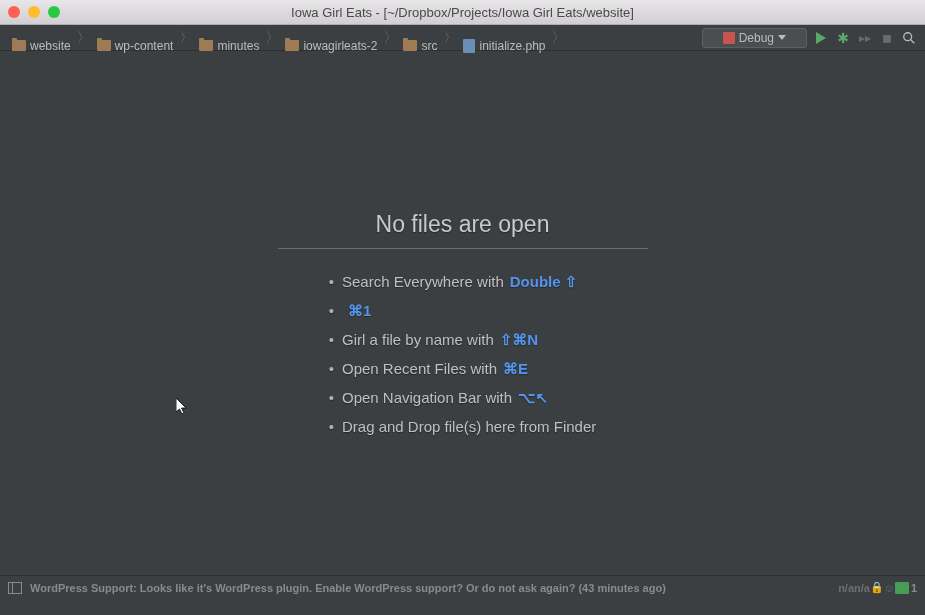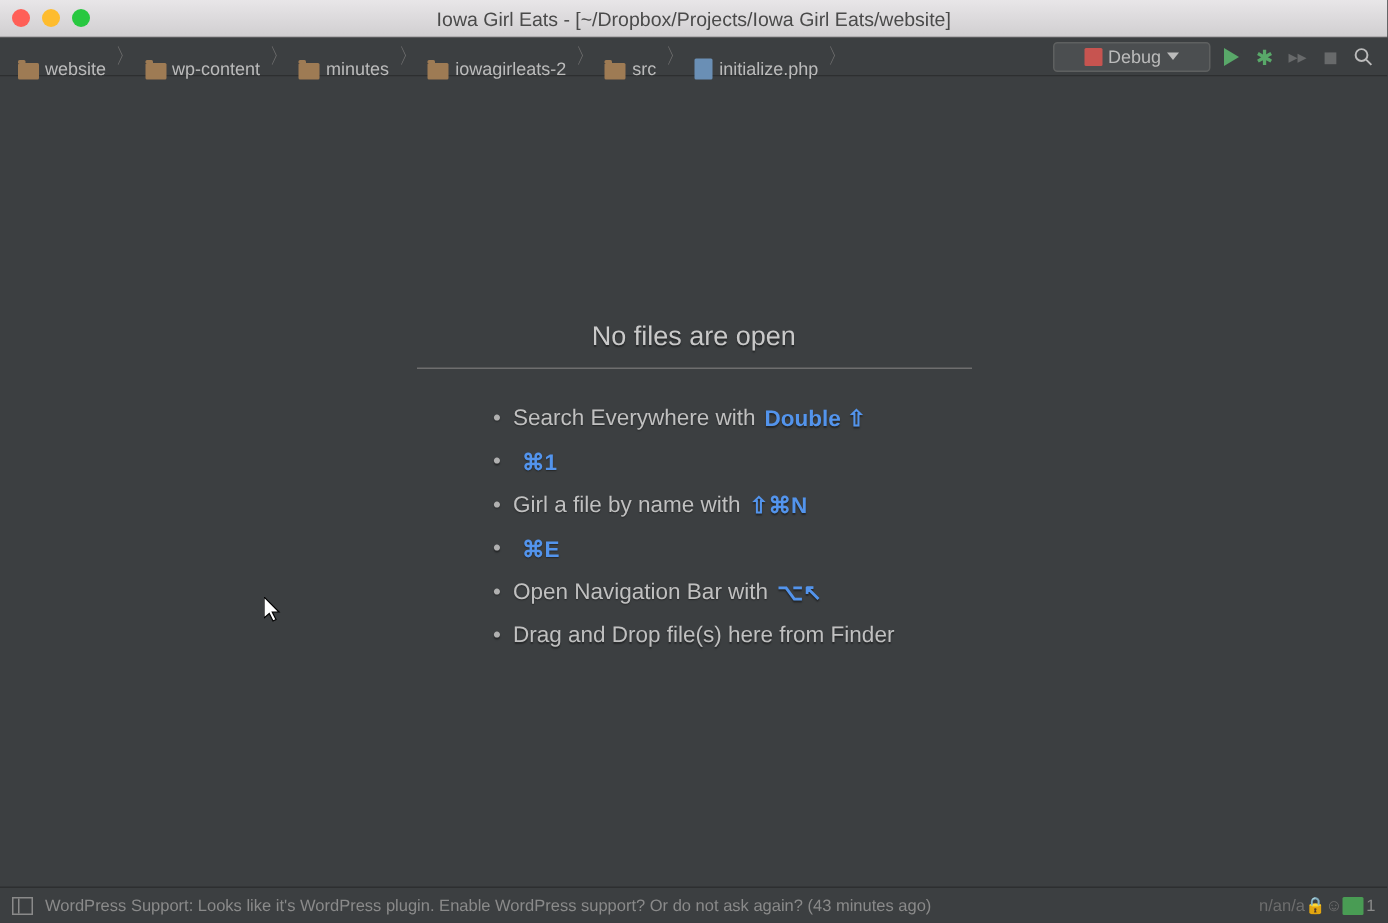--- a/index.html
+++ b/index.html
@@ -36,21 +36,21 @@
 .navbar {
   height: 26px;
   background: #3c3f41;
   border-bottom: 1px solid #2d2f30;
   display: flex;
   align-items: center;
   padding: 0 8px;
   color: #bbbbbb;
 }
 .crumbs { display: flex; align-items: center; flex: 1; }
-.crumb { display: flex; align-items: flex-end; gap: 4px; padding: 2px 4px; cursor: pointer; margin-top: 16px; }
+.crumb { display: flex; align-items: center; gap: 4px; padding: 2px 4px; cursor: pointer; margin-top: 16px; }
 .crumb-sep { color: #6e6e6e; margin: 0 2px; font-size: 14px; }
 .folder-icon { width: 14px; height: 11px; background: #9e7b54; border-radius: 1px; position: relative; }
 .folder-icon::before { content:""; position:absolute; top:-2px; left:0; width:5px; height:2px; background:#9e7b54; border-radius:1px 1px 0 0;}
 .file-icon { width: 12px; height: 14px; background: #6a8fb5; border-radius: 1px; position: relative; }
 .nav-right { display: flex; align-items: center; gap: 6px; }
 .debug-btn {
   background: #4b4e50;
   border: 1px solid #5e6060;
   border-radius: 3px;
   padding: 2px 20px;
@@ -69,46 +69,47 @@
 .main {
   height: 543px;
   background: #3c3f41;
   display: flex;
   flex-direction: column;
   align-items: center;
   justify-content: center;
   color: #c0c0c0;
 }
 .heading {
-  font-size: 18px;
+  font-size: 23px;
   font-weight: 400;
   color: #c9c9c9;
   padding-bottom: 10px;
   border-bottom: 1px solid #6e6e6e;
   width: 370px;
   text-align: center;
   margin-bottom: 24px;
   text-shadow: 0 1px 1px rgba(0,0,0,0.4);
 }
 .hints { display: flex; flex-direction: column; gap: 11px; font-size: 15px; }
 .hint { display: flex; align-items: center; text-shadow: 0 1px 1px rgba(0,0,0,0.4); }
 .bullet { color: #b0b0b0; margin-right: 8px; }
 .shortcut { color: #5394ec; font-weight: 600; margin-left: 6px; }
 .cursor { position: absolute; left: 176px; top: 398px; pointer-events: none; }
 .statusbar {
   position: absolute;
-  bottom: 0; left: 0; right: 0;
+  bottom: 16px; left: 0; right: 0;
   height: 24px;
   background: #3c3f41;
   border-top: 1px solid #2d2f30;
   display: flex;
   align-items: center;
   padding: 0 8px;
   color: #8a8a8a;
   font-size: 11px;
+  font-weight: bold;
 }
 .sb-left { display: flex; align-items: center; gap: 8px; flex: 1; }
 .sb-icon { width: 14px; height: 12px; border: 1px solid #8a8a8a; position: relative; }
 .sb-icon::after { content:""; position:absolute; left:3px; top:0; bottom:0; width:1px; background:#8a8a8a;}
 .sb-right { display: flex; align-items: center; }
 .na { color: #6e6e6e; }
 .lock { color: #6e6e6e; font-size: 11px; }
 .badge { display: flex; align-items: center; gap: 2px; }
 .badge-box { width: 14px; height: 12px; background: #499c54; border-radius: 1px; }
 .debug-cube { width:12px; height:12px; background:#c75450; border-radius:1px; }
@@ -191,20 +192,21 @@
         <span class="bullet">•</span>
         <span class="shortcut">⌘1</span>
       </div>
     <div class="hint">
         <span class="bullet">•</span>
         <span>Girl a file by name with</span>
         <span class="shortcut">⇧⌘N</span>
       </div>
     <div class="hint">
         <span class="bullet">•</span>
+        <span>Open Recent Files with</span>
         <span class="shortcut">⌘E</span>
       </div>
     <div class="hint">
         <span class="bullet">•</span>
         <span>Open Navigation Bar with</span>
         <span class="shortcut">⌥↖</span>
       </div>
     <div class="hint">
         <span class="bullet">•</span>
         <span>Drag and Drop file(s) here from Finder</span>

